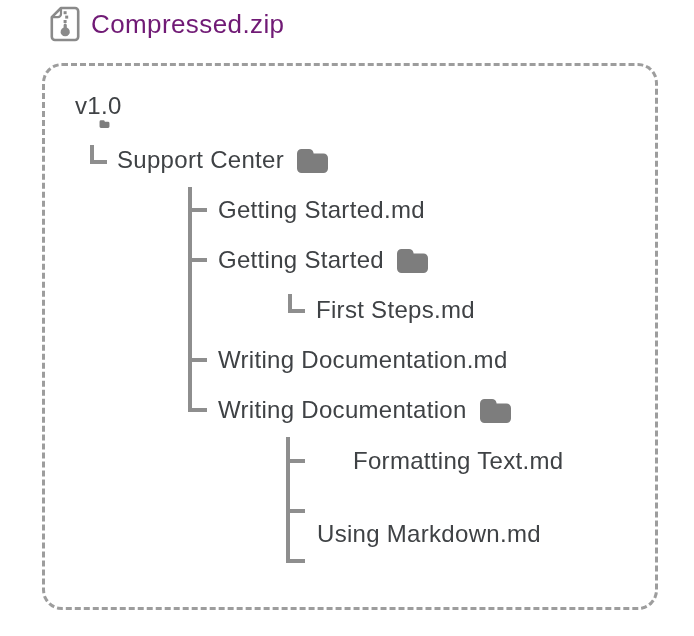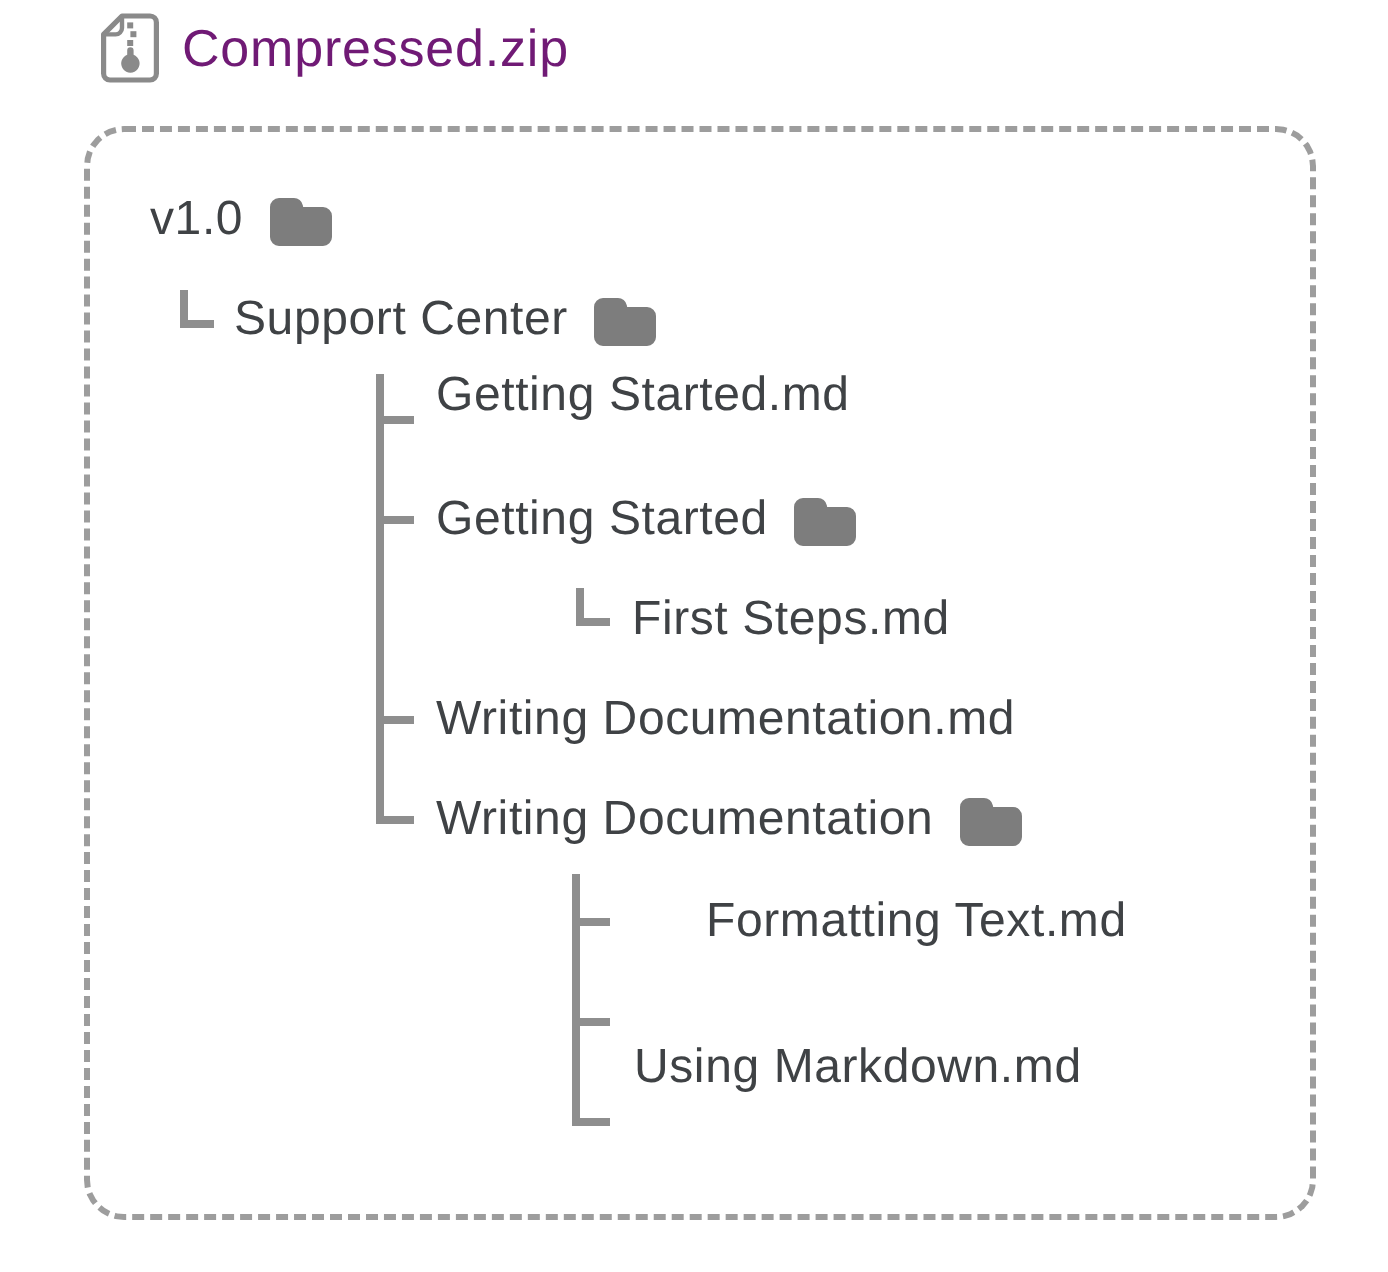--- a/index.html
+++ b/index.html
@@ -45,23 +45,23 @@
     font-size: 24px;
     letter-spacing: 0.3px;
     color: #3f4245;
     white-space: nowrap;
   }
   .folder-icon {
     width: 31px; height: 25px;
     margin-left: 13px;
     display: block;
   }
-  .r0 { left: 75px;  top: 92px;  }
+  .r0 { left: 75px;  top: 92px; flex-direction: column;  }
   .r1 { left: 117px; top: 142px; text-align: center; }
-  .r2 { left: 218px; top: 180px; justify-content: center; }
+  .r2 { left: 218px; top: 192px; justify-content: center; }
   .r3 { left: 218px; top: 242px; align-items: center; }
   .r4 { left: 316px; top: 292px; }
   .r5 { left: 218px; top: 342px; }
   .r6 { left: 218px; top: 392px; }
   .r7 { left: 317px; top: 443px; margin-left: 36px; }
   .r8 { left: 317px; top: 493px; }
   .r9 { left: 317px; top: 516px; }
   
   .elbow {
     position: absolute;

